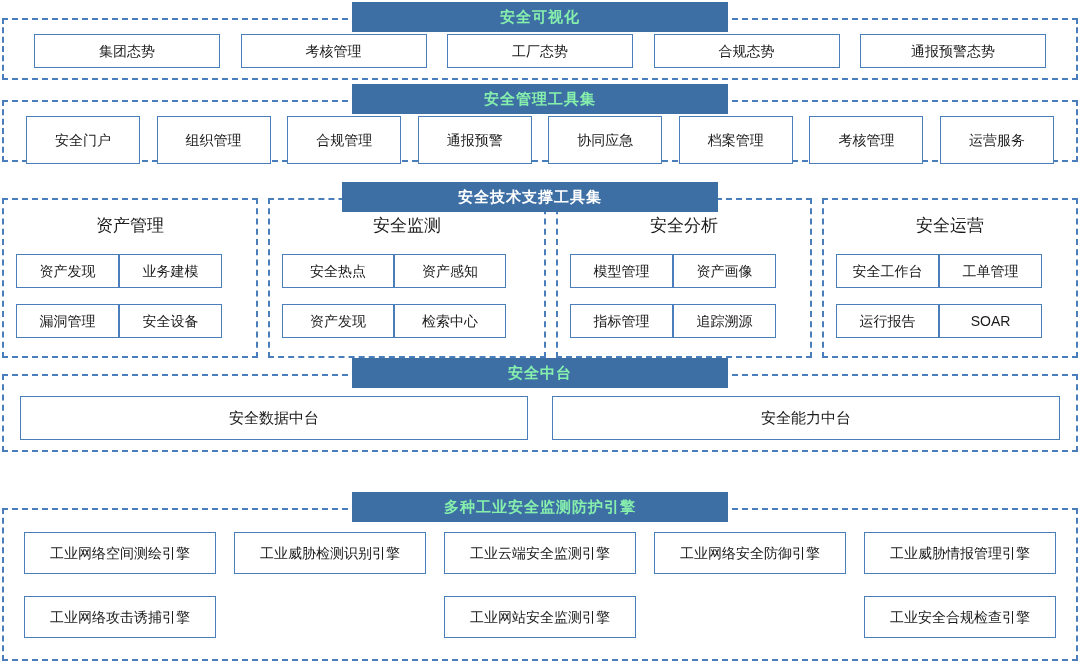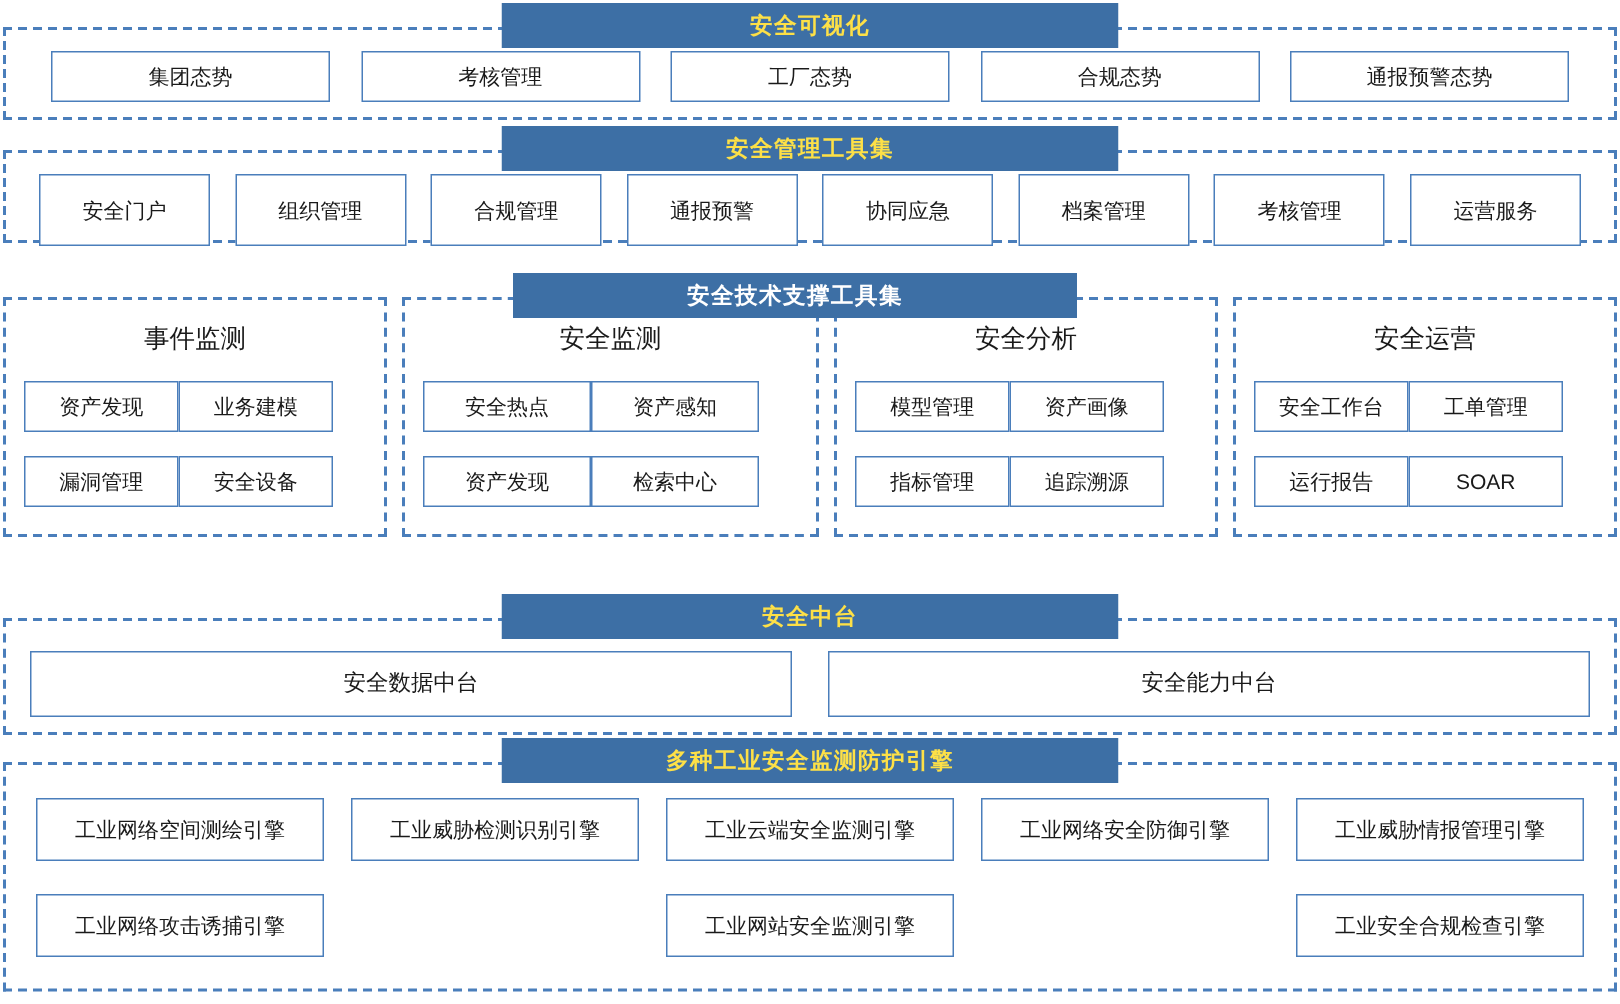--- a/index.html
+++ b/index.html
@@ -28,24 +28,24 @@
     box-sizing: border-box;
     border: 2px dashed #4a7ebb;
     background: #ffffff;
   }
 
   
   .banner {
     position: absolute;
     left: 50%;
     transform: translateX(-50%);
-    width: 411px;
+    width: 376px;
     height: 30px;
     background: #3d6fa5;
-    color: #fde047;
+    color: #86efac;
     font-size: 15px;
     font-weight: bold;
     letter-spacing: 1px;
     display: flex;
     align-items: center;
     justify-content: center;
     z-index: 5;
   }
 
   
@@ -156,21 +156,21 @@
   .group-grid .node {
     width: 103px;
     height: 34px;
     font-size: 14px;
   }
   #grp-monitor .group-grid .node { width: 112px; }
 
   
   #sec-platform {
     left: 2px;
-    top: 412px;
+    top: 374px;
     width: 1076px;
     height: 78px;
   }
   #sec-platform .banner { top: -18px; }
   .row-platform {
     position: absolute;
     left: 0; right: 0;
     top: 20px;
     display: flex;
     justify-content: space-between;
@@ -233,21 +233,21 @@
       <div class="node">协同应急</div>
       <div class="node">档案管理</div>
       <div class="node">考核管理</div>
       <div class="node">运营服务</div>
     </div>
   </div>
 
   <div class="tech-banner">安全技术支撑工具集</div>
 
   <div class="tech-group" id="grp-asset">
-    <div class="group-title">事件监测</div>
+    <div class="group-title">资产管理</div>
     <div class="group-grid">
       <div class="node">资产发现</div>
       <div class="node">业务建模</div>
       <div class="node">漏洞管理</div>
       <div class="node">安全设备</div>
     </div>
   </div>
 
   <div class="tech-group" id="grp-monitor">
     <div class="group-title">安全监测</div>

